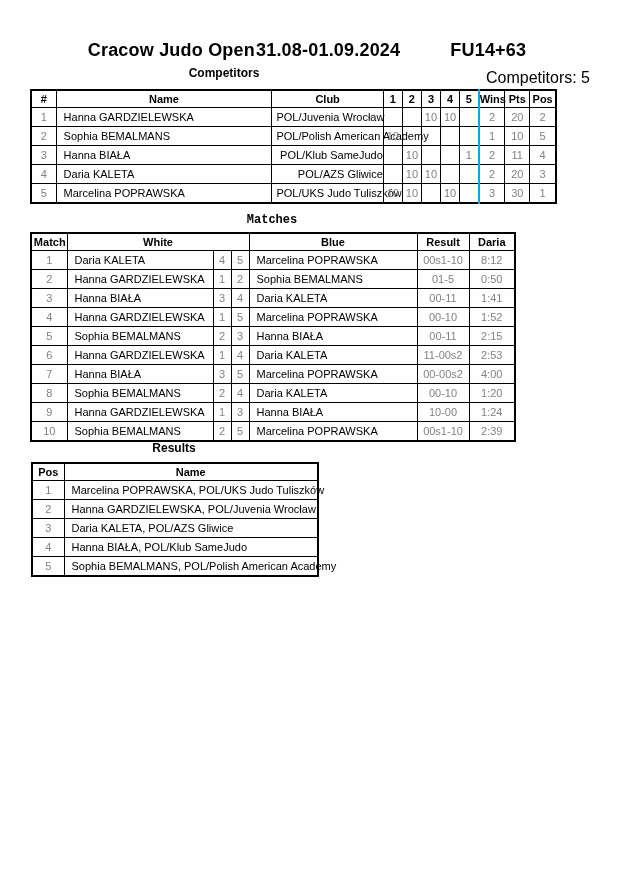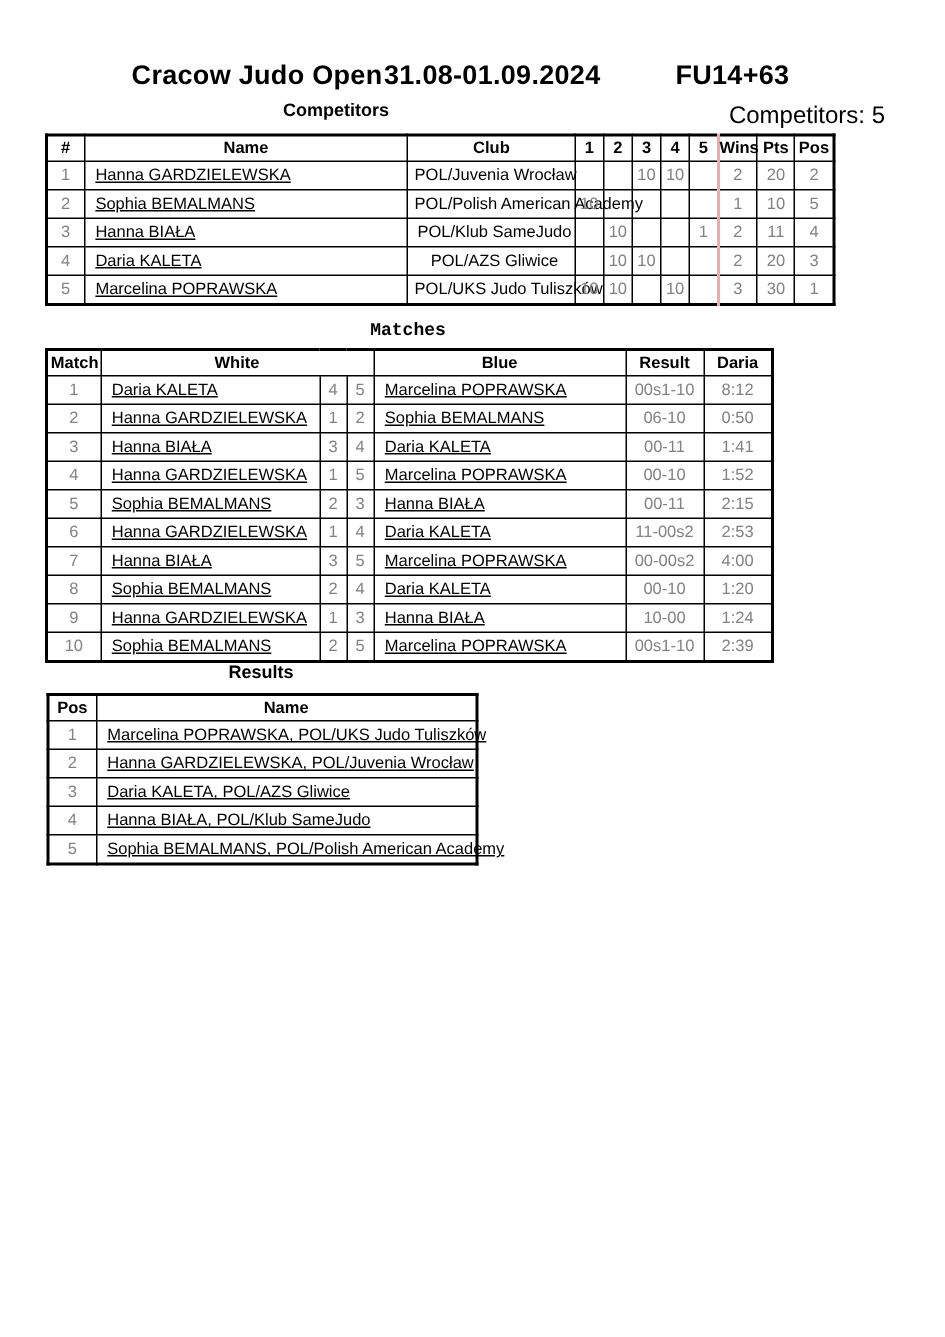--- a/index.html
+++ b/index.html
@@ -17,23 +17,23 @@
 
   .count { position:absolute; top:69px; right:40px; font-size:16px; }
 
   table { border-collapse:collapse; table-layout:fixed; position:absolute; background:#fff; }
   table, td, th { border:1px solid #000; }
   table { border-width:2px; }
   th { font-size:11px; font-weight:bold; text-align:center; height:16px; padding:0; overflow:visible; white-space:nowrap; }
   td { font-size:11px; height:18px; padding:0; overflow:visible; white-space:nowrap; }
   .c { text-align:center; }
   .g { color:#828282; }
-  .lf { text-align:left; padding-left:7px;text-decoration:underline; }
-  .club { text-align:center; padding-left:4px; }
-  .thick-l { border-left:2px solid #fca5a5; }
+  .lf { text-align:left; padding-left:7px; }
+  .club { text-align:right; padding-left:4px; }
+  .thick-l { border-left:2px solid #0ea5e9; }
   .th-match { text-align:center; padding-left:1px; }
 
   .comp-table    { top:89px;  left:30px; width:527px; }
   .matches-table { top:232px; left:30px; width:484px; }
   .results-table { top:462px; left:31px; width:288px; }
 </style>
 </head>
 <body>
 
 <div class="page">
@@ -175,21 +175,21 @@
         <td class="lf">Marcelina POPRAWSKA</td>
         <td class="c g">00s1-10</td>
         <td class="c g">8:12</td>
       </tr>
       <tr>
         <td class="c g">2</td>
         <td class="lf">Hanna GARDZIELEWSKA</td>
         <td class="c g">1</td>
         <td class="c g">2</td>
         <td class="lf">Sophia BEMALMANS</td>
-        <td class="c g">06-10</td>
+        <td class="c g">01-5</td>
         <td class="c g">0:50</td>
       </tr>
       <tr>
         <td class="c g">3</td>
         <td class="lf">Hanna BIAŁA</td>
         <td class="c g">3</td>
         <td class="c g">4</td>
         <td class="lf">Daria KALETA</td>
         <td class="c g">00-11</td>
         <td class="c g">1:41</td>

